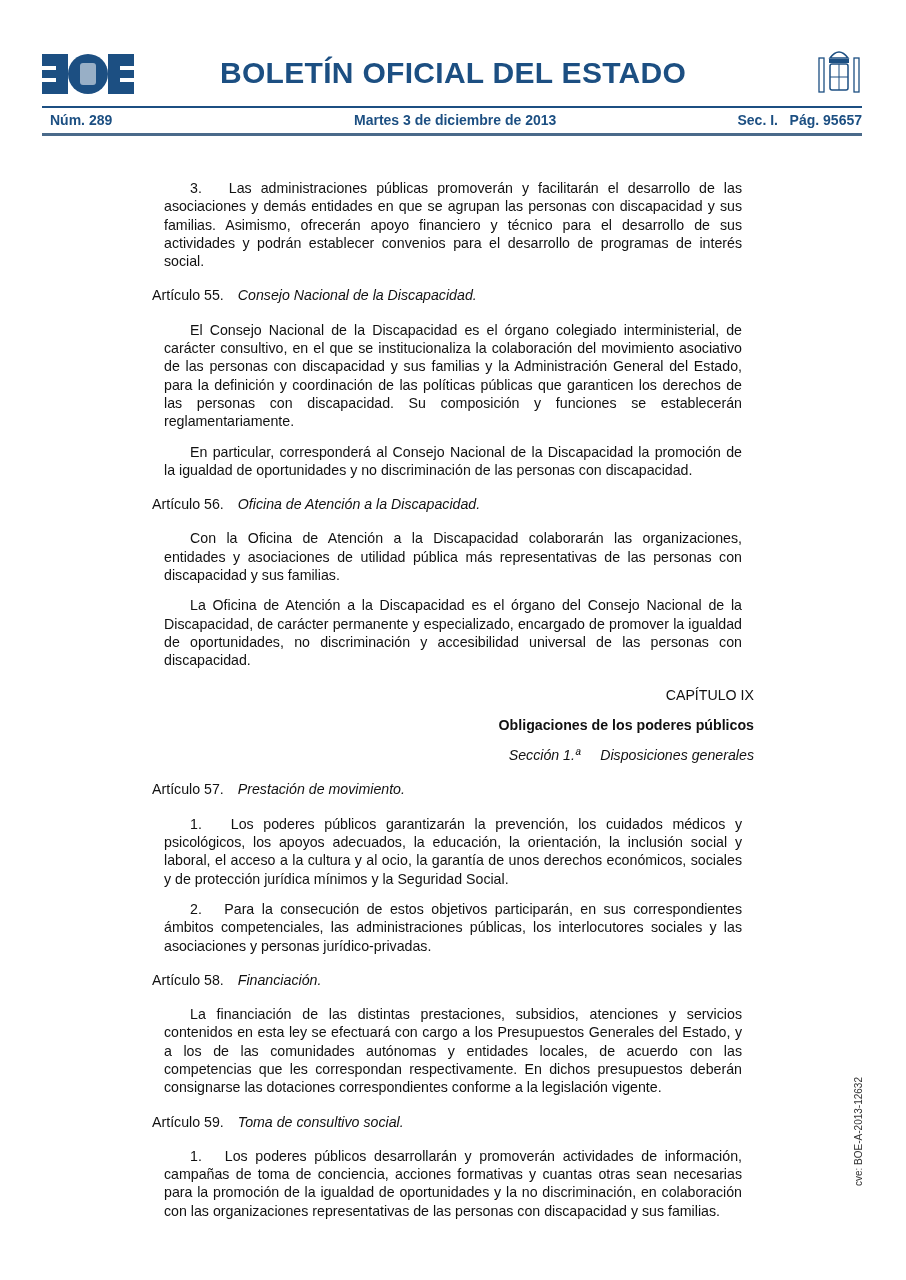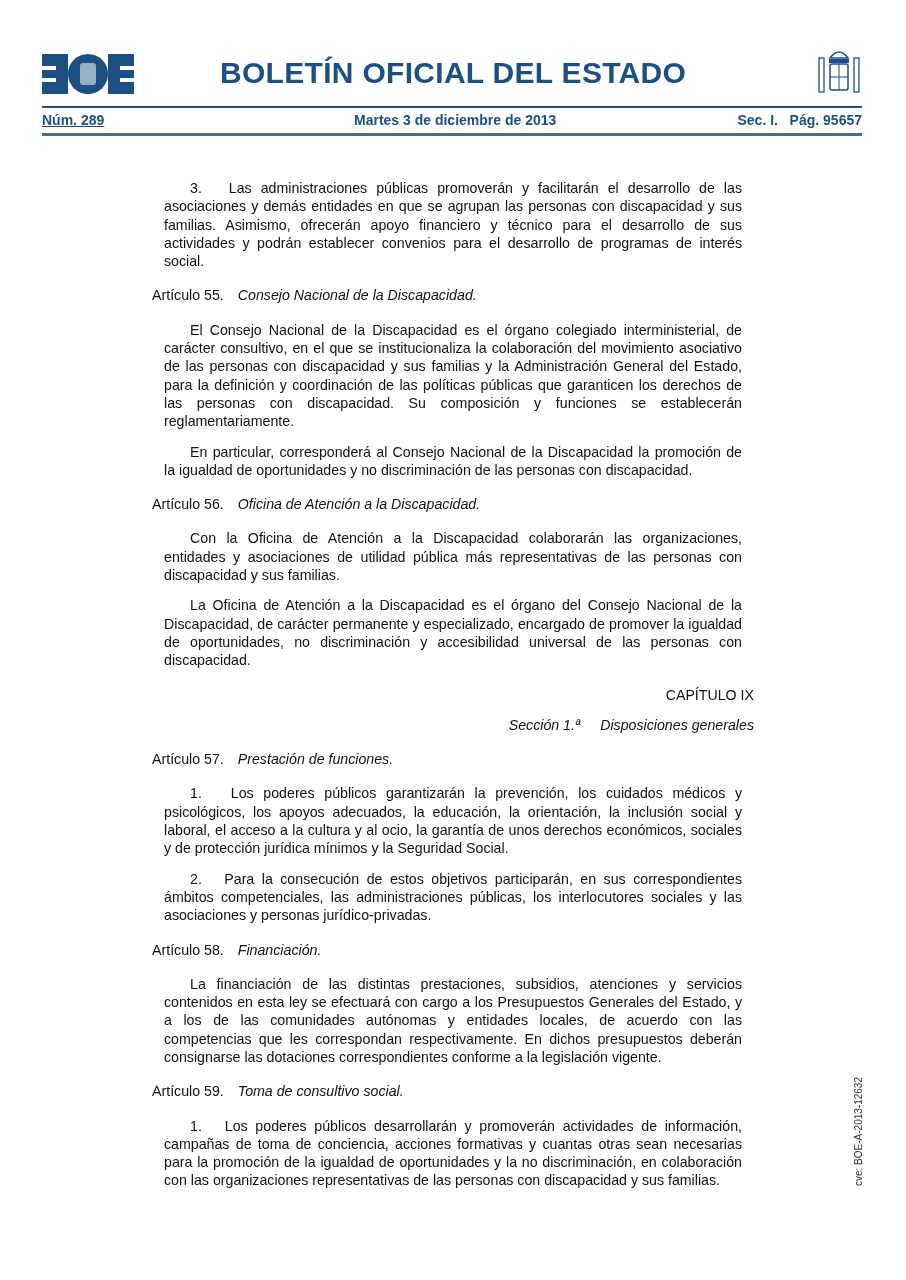--- a/index.html
+++ b/index.html
@@ -3,21 +3,21 @@
   <meta charset="utf-8">
   <style>
     html, body { margin: 0; padding: 0; background: #ffffff; }
     body { width: 906px; height: 1280px; position: relative; overflow: hidden; font-family: "Liberation Sans", sans-serif; color: #111; }
     .header { position: absolute; left: 42px; top: 44px; width: 820px; height: 92px; }
     .logo-boe { position: absolute; left: 0; top: 10px; width: 92px; height: 40px; }
     .title { position: absolute; left: 178px; top: 12px; font-family: "Liberation Sans", sans-serif; font-weight: bold; font-size: 30px; color: #1c4f82; letter-spacing: 0.3px; }
     .coat { position: absolute; right: 0; top: 0; width: 46px; height: 52px; }
     .rule-top { position: absolute; left: 0; top: 62px; width: 820px; height: 2px; background: #1c4f82; }
     .meta { position: absolute; top: 68px; font-weight: bold; font-size: 14px; color: #1c4f82; }
-    .meta-num { left: 0; text-decoration: underline; }
+    .meta-num { left: 8px; }
     .meta-date { left: 312px; }
     .meta-sec { right: 0; }
     .rule-bot { position: absolute; left: 0; top: 89px; width: 820px; height: 3px; background: #4a6a8a; }
 
     .content { position: absolute; left: 152px; top: 167px; width: 602px; font-size: 14.2px; line-height: 18.3px; }
     .p { text-align: justify; text-indent: 26px; margin: 12px; }
     .art { margin: 16px 0 16px 0; }
     .art .art-title { font-style: italic; margin-left: 14px; }
     .center { text-align: right; }
     .chap { margin: 16px 0 12px 0; }
@@ -67,26 +67,27 @@
   <p class="p">El Consejo Nacional de la Discapacidad es el órgano colegiado interministerial, de carácter consultivo, en el que se institucionaliza la colaboración del movimiento asociativo de las personas con discapacidad y sus familias y la Administración General del Estado, para la definición y coordinación de las políticas públicas que garanticen los derechos de las personas con discapacidad. Su composición y funciones se establecerán reglamentariamente.</p>
   <p class="p">En particular, corresponderá al Consejo Nacional de la Discapacidad la promoción de la igualdad de oportunidades y no discriminación de las personas con discapacidad.</p>
 
   <div class="art">
     <span>Artículo 56.</span><span class="art-title">Oficina de Atención a la Discapacidad.</span>
   </div>
   <p class="p">Con la Oficina de Atención a la Discapacidad colaborarán las organizaciones, entidades y asociaciones de utilidad pública más representativas de las personas con discapacidad y sus familias.</p>
   <p class="p">La Oficina de Atención a la Discapacidad es el órgano del Consejo Nacional de la Discapacidad, de carácter permanente y especializado, encargado de promover la igualdad de oportunidades, no discriminación y accesibilidad universal de las personas con discapacidad.</p>
 
   <div class="center chap">CAPÍTULO IX</div>
+  <div class="center chap-sub">Obligaciones de los poderes públicos</div>
   <div class="center sec">
     <span>Sección 1.ª</span><span class="sec-name">Disposiciones generales</span>
   </div>
 
   <div class="art">
-    <span>Artículo 57.</span><span class="art-title">Prestación de funciones.</span>
+    <span>Artículo 57.</span><span class="art-title">Prestación de movimiento.</span>
   </div>
   <p class="p" style="white-space:pre-wrap">1.   Los poderes públicos garantizarán la prevención, los cuidados médicos y psicológicos, los apoyos adecuados, la educación, la orientación, la inclusión social y laboral, el acceso a la cultura y al ocio, la garantía de unos derechos económicos, sociales y de protección jurídica mínimos y la Seguridad Social.</p>
   <p class="p" style="white-space:pre-wrap">2.   Para la consecución de estos objetivos participarán, en sus correspondientes ámbitos competenciales, las administraciones públicas, los interlocutores sociales y las asociaciones y personas jurídico-privadas.</p>
 
   <div class="art">
     <span>Artículo 58.</span><span class="art-title">Financiación.</span>
   </div>
   <p class="p">La financiación de las distintas prestaciones, subsidios, atenciones y servicios contenidos en esta ley se efectuará con cargo a los Presupuestos Generales del Estado, y a los de las comunidades autónomas y entidades locales, de acuerdo con las competencias que les correspondan respectivamente. En dichos presupuestos deberán consignarse las dotaciones correspondientes conforme a la legislación vigente.</p>
 
   <div class="art">

